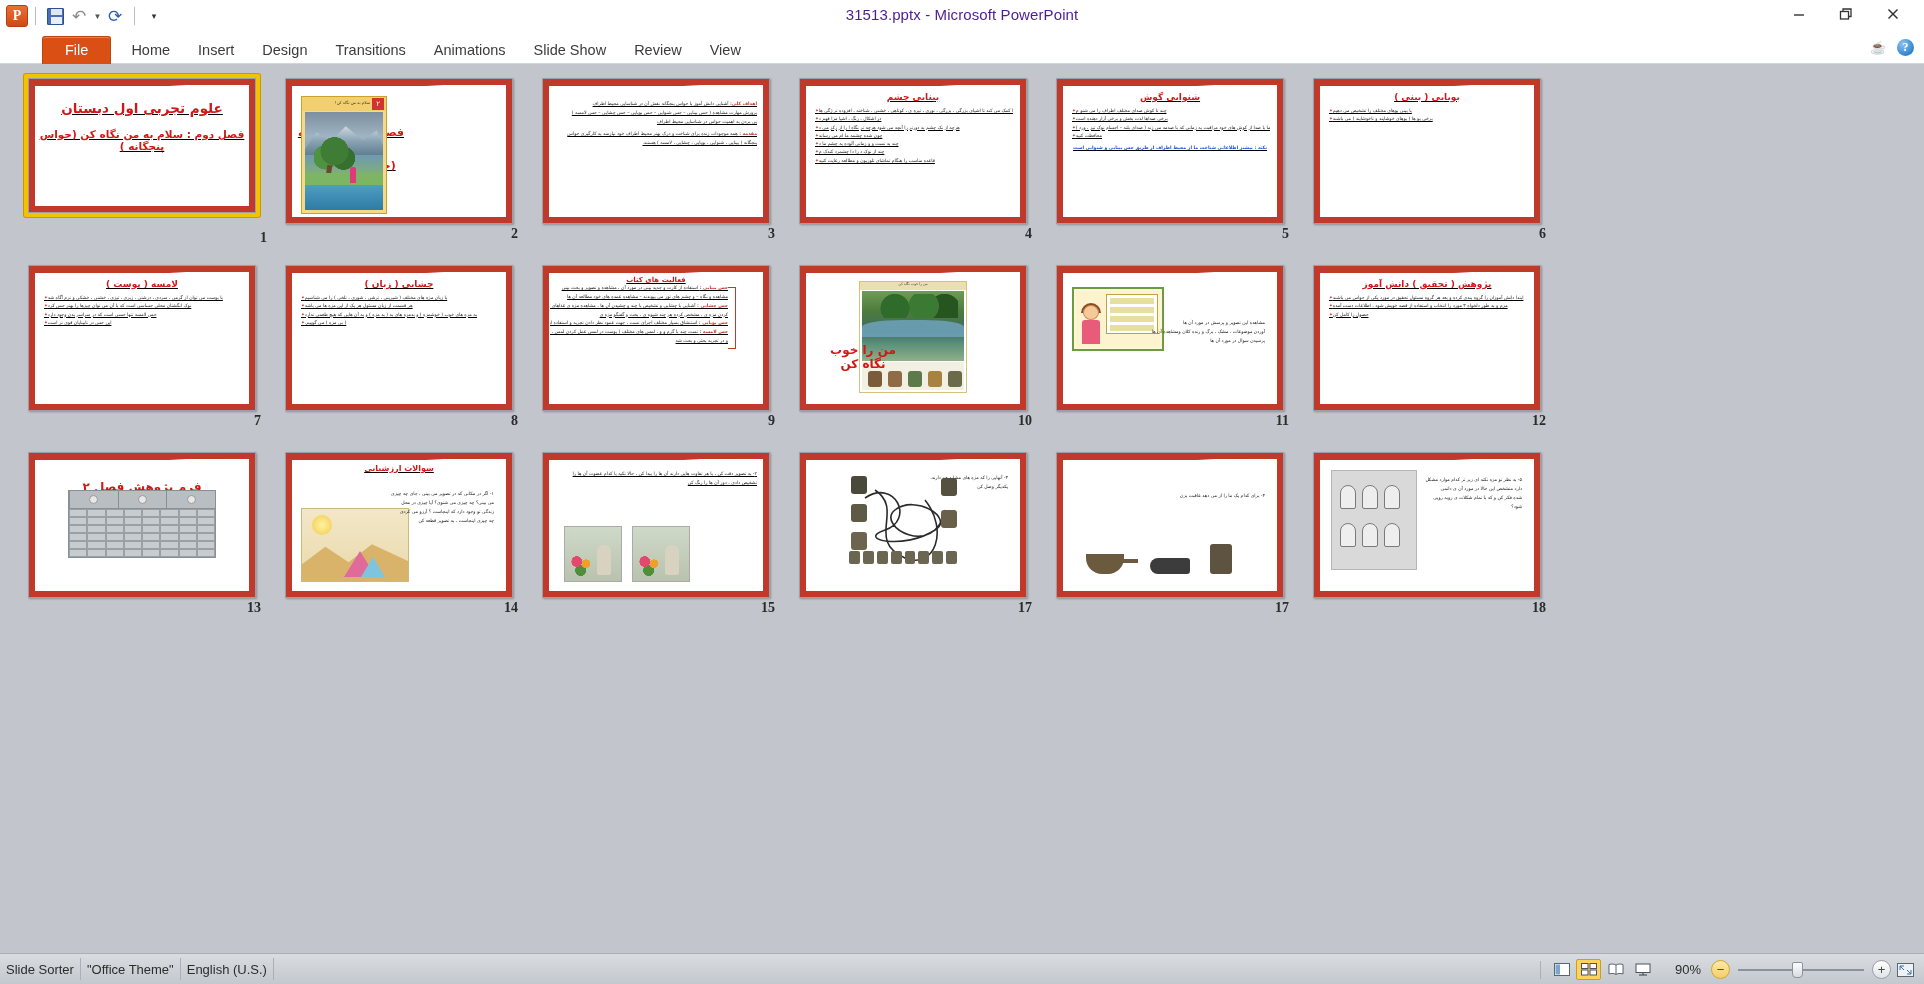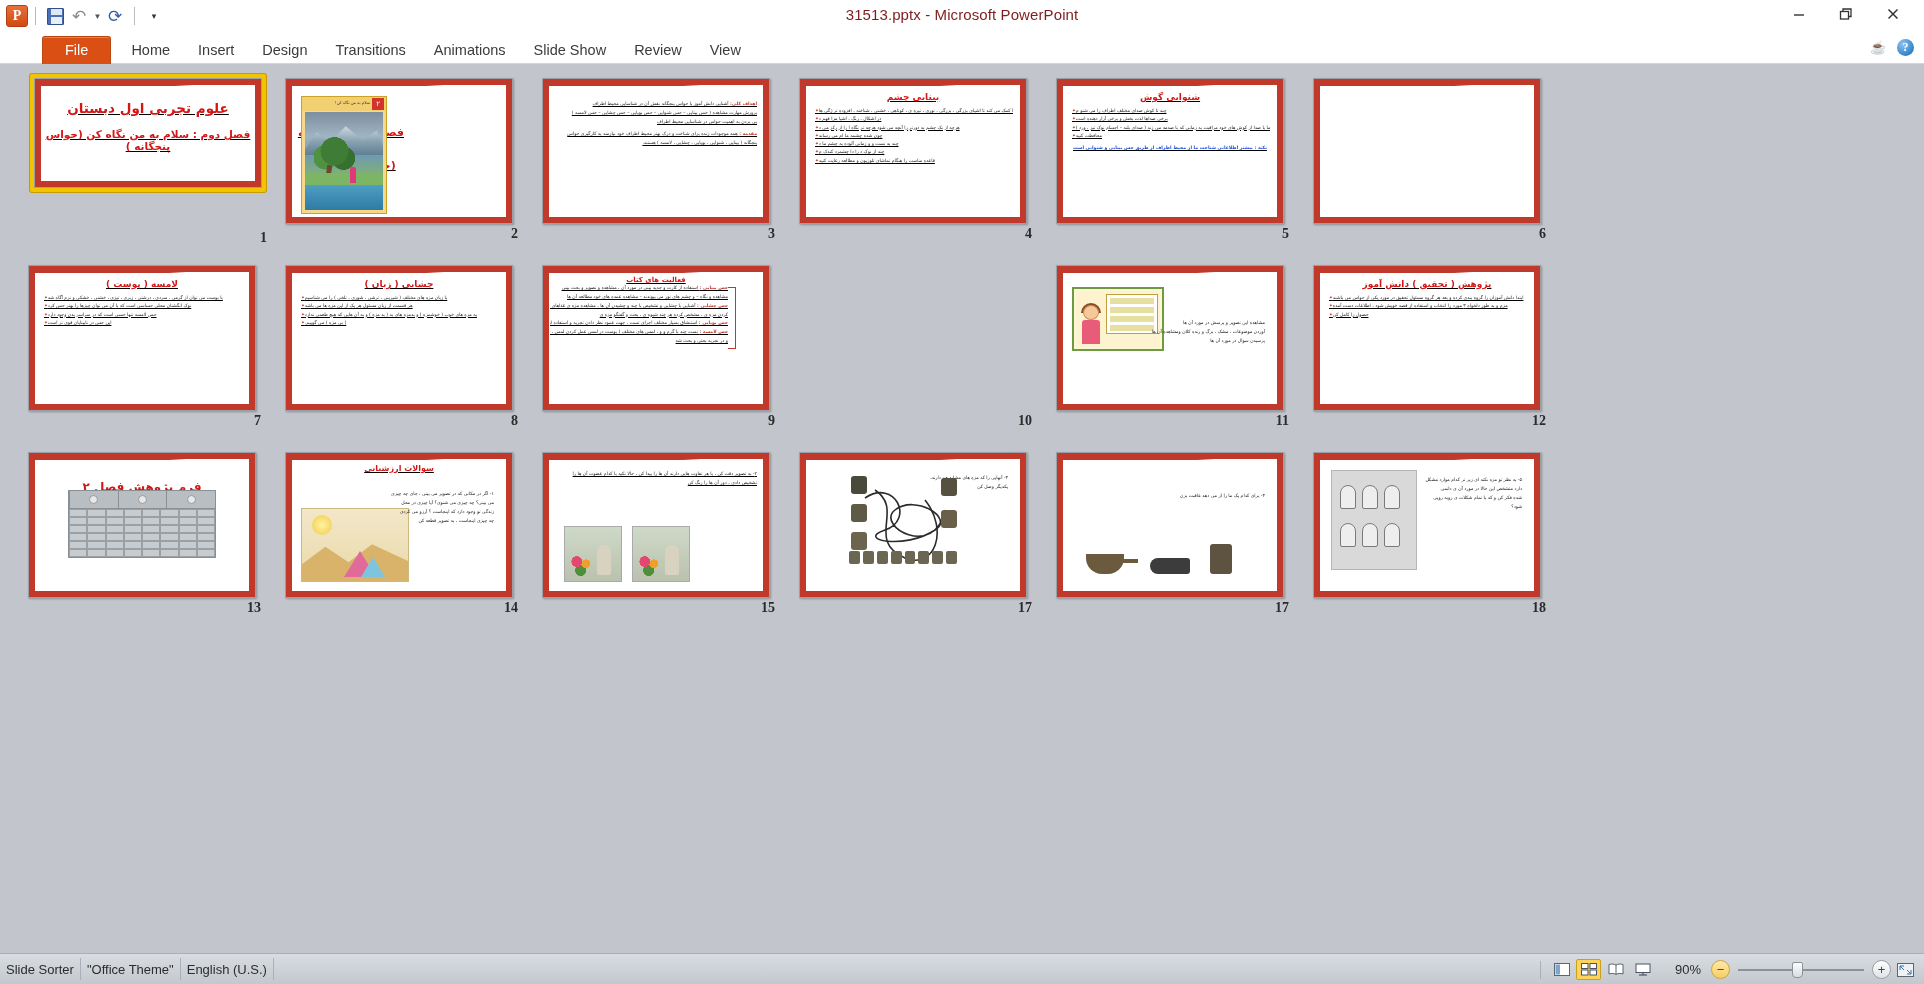--- a/index.html
+++ b/index.html
@@ -28,21 +28,21 @@
   .ico-save { width: 17px; height: 17px; background: #4a6fb5; border: 1px solid #2f4f8f; position: relative; border-radius: 1px;}
   .ico-save::before { content:""; position:absolute; left:3px; top:0px; width:11px; height:6px; background:#dfe7f5; }
   .ico-save::after { content:""; position:absolute; left:3px; bottom:0px; width:11px; height:7px; background:#e9eff8; }
   .ico-undo, .ico-redo { font-size: 17px; color: #2f5fa8; line-height: 1; font-family: "DejaVu Sans", sans-serif; }
   .ico-undo { color: #8a8a8a; }
   .ico-caret { font-size: 8px; color: #555; margin-left: 1px; }
   .ico-dd { font-size: 9px; color: #333; }
 
   .title-text {
     position: absolute; left: 0; right: 0; top: 6px; text-align: center;
-    font-size: 15px; color: #7f1d1d; letter-spacing: .1px;
+    font-size: 15px; color: #4c1d95; letter-spacing: .1px;
   }
   .wincontrols { position: absolute; right: 8px; top: 0px; display: flex; gap: 0px; }
   .wc { width: 47px; height: 28px; display: flex; align-items: center; justify-content: center; }
   .wc svg { display:block; }
 
   
   .ribbonbar {
     height: 31px; background: #ffffff; position: relative; flex: 0 0 31px;
     border-bottom: 1px solid #cfd6de;
     padding-left: 36px;
@@ -85,21 +85,21 @@
   .thumb-wrap {
     position: absolute; left: 6px; top: 2px; width: 228px; height: 146px;
   }
   .thumb {
     position: absolute; inset: 0;
     background: #ffffff;
     border: 1px solid #9aa0a6;
     box-shadow: 1px 1px 2px rgba(0,0,0,.28);
     overflow: hidden;
   }
-  .cell.selected .thumb-wrap { left: 8px; top: -2px; width: 236px; height: 118px; }
+  .cell.selected .thumb-wrap { left: 2px; top: -2px; width: 236px; height: 143px; }
   .cell.selected .sel-ring {
     position: absolute; inset: 0; border: 4px solid #f2c300; border-radius: 2px;
     background: #fff7cf; box-shadow: 0 0 0 1px #c79a00;
   }
   .cell.selected .thumb { inset: 4px; box-shadow: none; border: 1px solid #9aa0a6;}
   .slide-num {
     position: absolute; right: 18px; top: 150px;
     font-size: 14px; color: #2b2b2b; font-family: "Liberation Serif", serif; font-weight: bold;
   }
   .cell.selected .slide-num { top: 154px; right: 12px; }
@@ -458,20 +458,33 @@
               </div>
             </div>
           </div>
           <div class="slide-num">5</div>
         </div>
         <div class="cell">
           <div class="thumb-wrap">
             <div class="thumb">
               <div class="sl">
                 <div class="sl-frame"></div>
+                <div class="sl-body rtl">
+                  <div class="s-title">بویایی ( بینی )</div>
+                  <div class="bullets">
+                    <div class="b-line">
+                      <span class="b-dot">✦</span>
+                      <span>با بینی بوهای مختلف را تشخیص می دهیم</span>
+                    </div>
+                    <div class="b-line">
+                      <span class="b-dot">✦</span>
+                      <span>برخی بو ها ( بوهای خوشایند و ناخوشایند ) می باشند</span>
+                    </div>
+                  </div>
+                </div>
               </div>
             </div>
           </div>
           <div class="slide-num">6</div>
         </div>
         <div class="cell">
           <div class="thumb-wrap">
             <div class="thumb">
               <div class="sl">
                 <div class="sl-frame"></div>
@@ -547,20 +560,41 @@
                   <div class="p-line" style="padding-right:34px"><span class="lbl-red">حس بویایی :</span> استنشاق بسیار مختلف اجرای تست ، جهت عمود  نظر دادن  تجربه و استفاده  از آن ها</div>
                   <div class="p-line" style="padding-right:34px"><span class="lbl-red">حس لامسه :</span> تست چند  با گرم و  و  ، لمس های مختلف ( پوست در لمس عمل کردن لمس ، مشاهده ، قیاس )</div>
                   <div class="p-line" style="padding-right:34px">و در تجربه  بحثی  و بحث شد</div>
                 </div>
               </div>
             </div>
           </div>
           <div class="slide-num">9</div>
         </div>
         <div class="cell">
+          <div class="thumb-wrap">
+            <div class="thumb">
+              <div class="sl">
+                <div class="sl-frame"></div>
+                <div class="sl-body rtl">
+                  <div class="photo10">
+                    <div class="ph-cap">من را خوب نگاه کن</div>
+                    <div class="ph-img"></div>
+                    <div class="ph-row">
+                      <i style="left:6px;background:#7a5b3a"></i>
+                      <i style="left:26px;background:#8f6c45"></i>
+                      <i style="left:46px;background:#5d7a4a"></i>
+                      <i style="left:66px;background:#a8823f"></i>
+                      <i style="left:86px;background:#6b6b4a"></i>
+                    </div>
+                  </div>
+                  <div class="s-title big" style="position:absolute;left:10px;top:56px;width:92px;font-size:12px">من را خوب نگاه کن</div>
+                </div>
+              </div>
+            </div>
+          </div>
           <div class="slide-num">10</div>
         </div>
         <div class="cell">
           <div class="thumb-wrap">
             <div class="thumb">
               <div class="sl">
                 <div class="sl-frame"></div>
                 <div class="sl-body rtl">
                   <div class="cart11">
                     <div class="cart-sky"></div>

